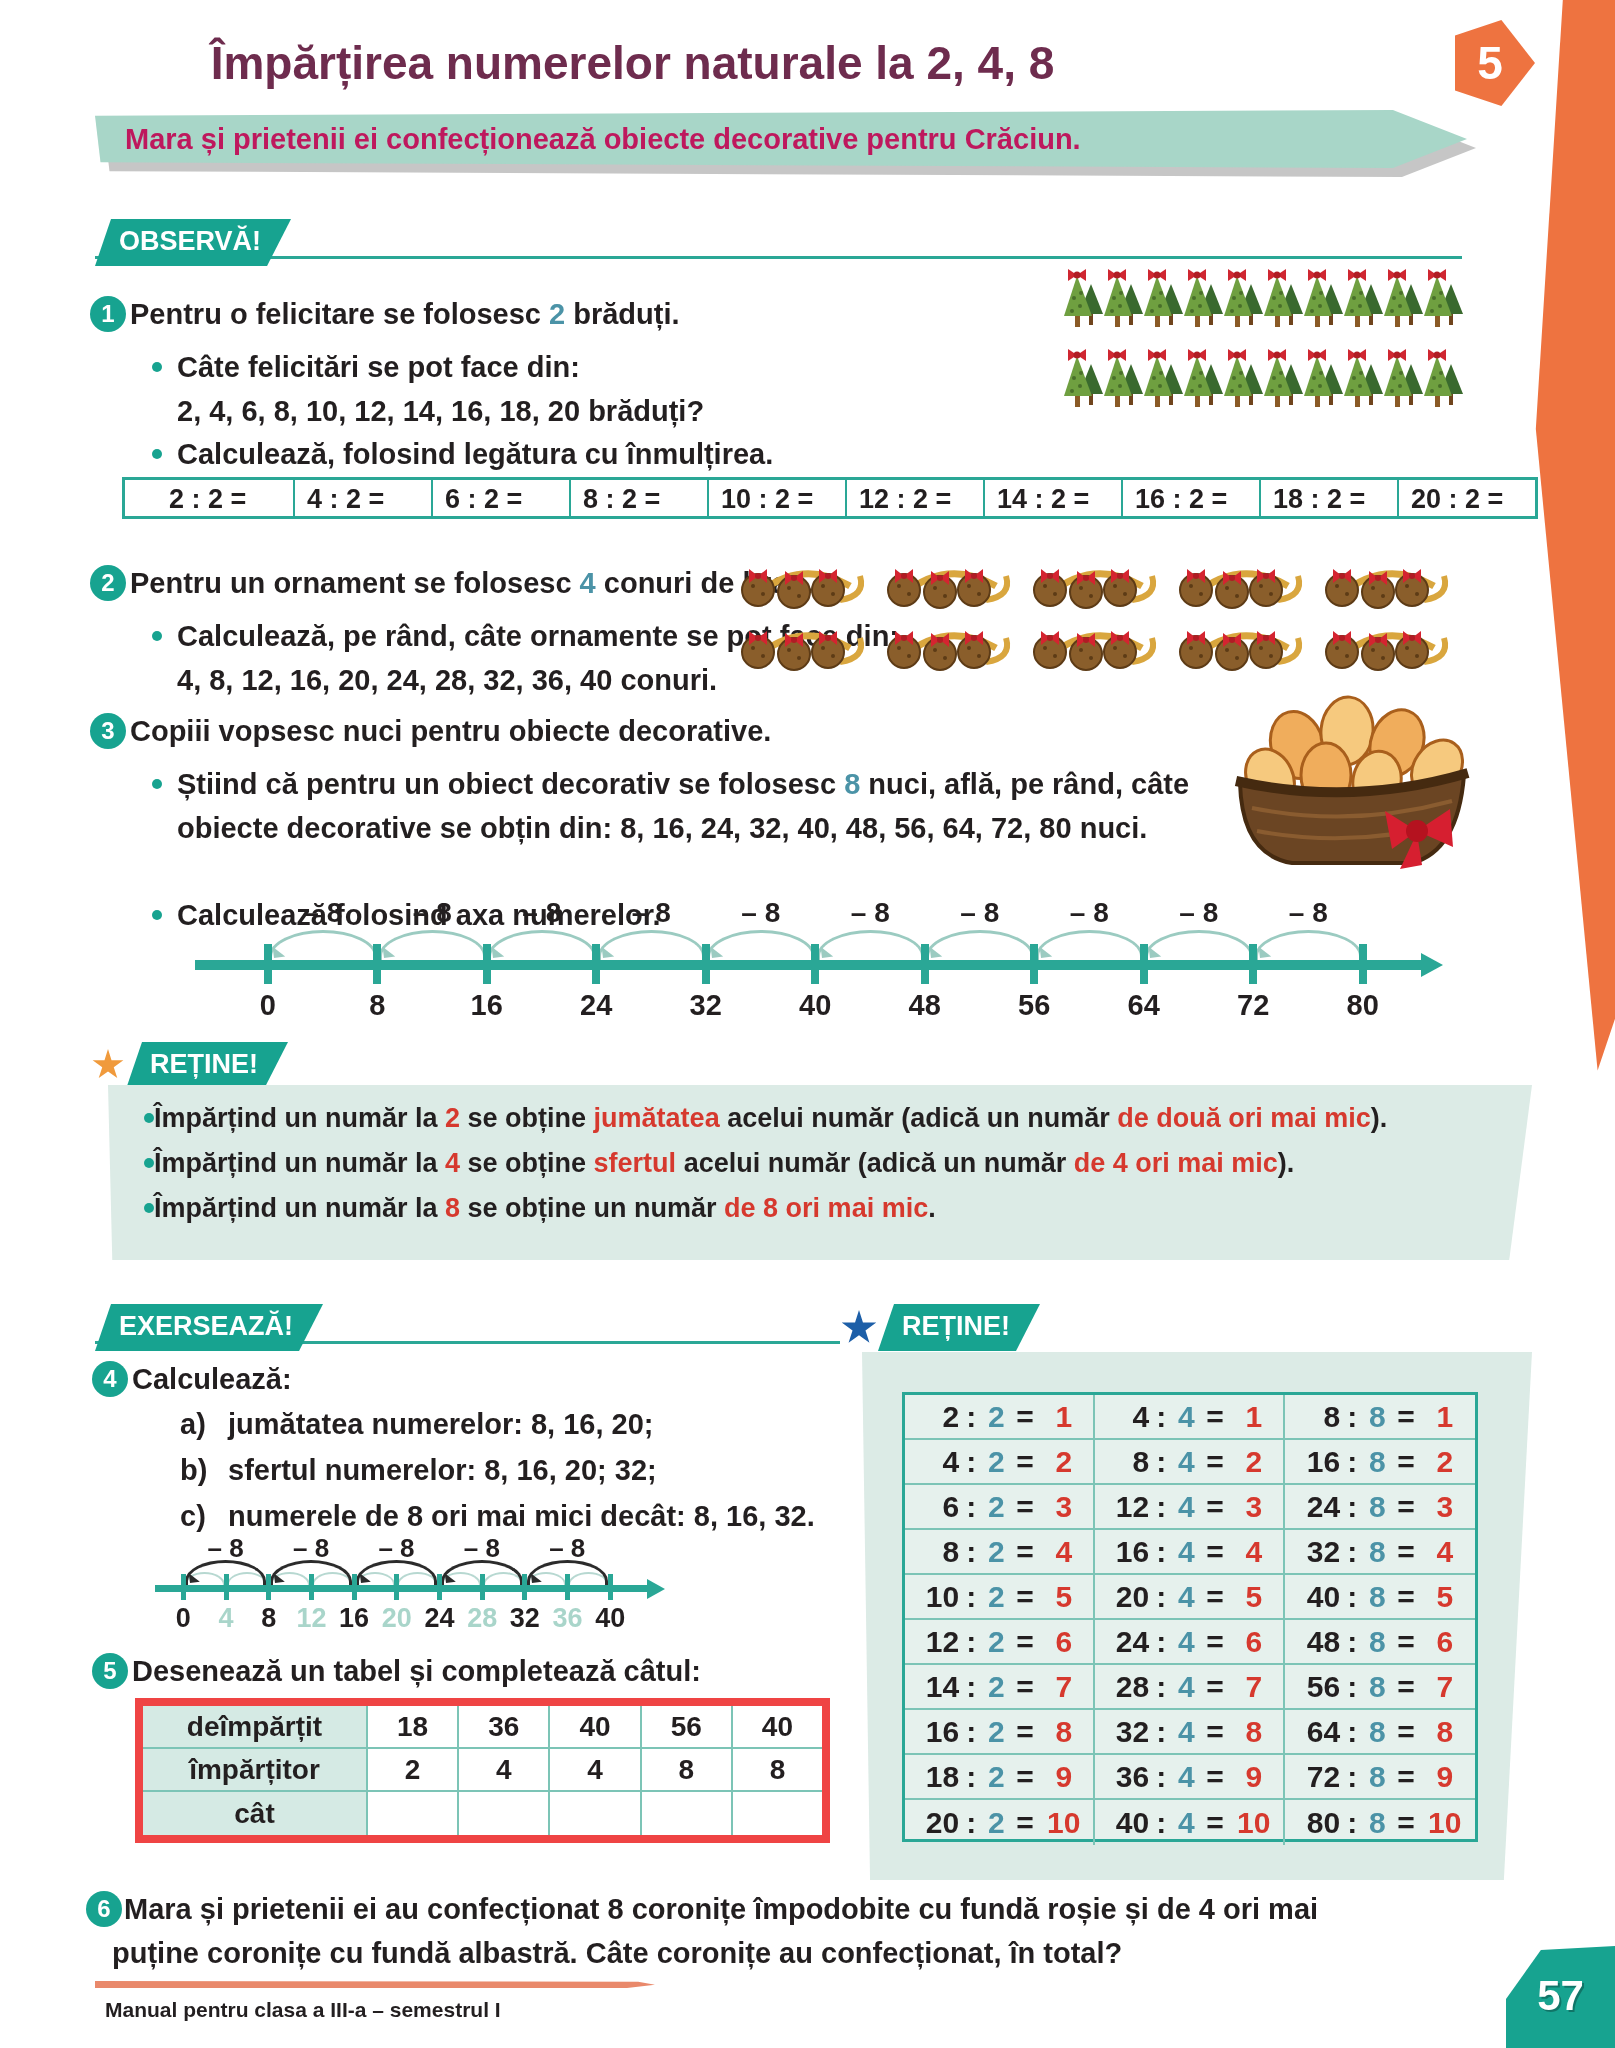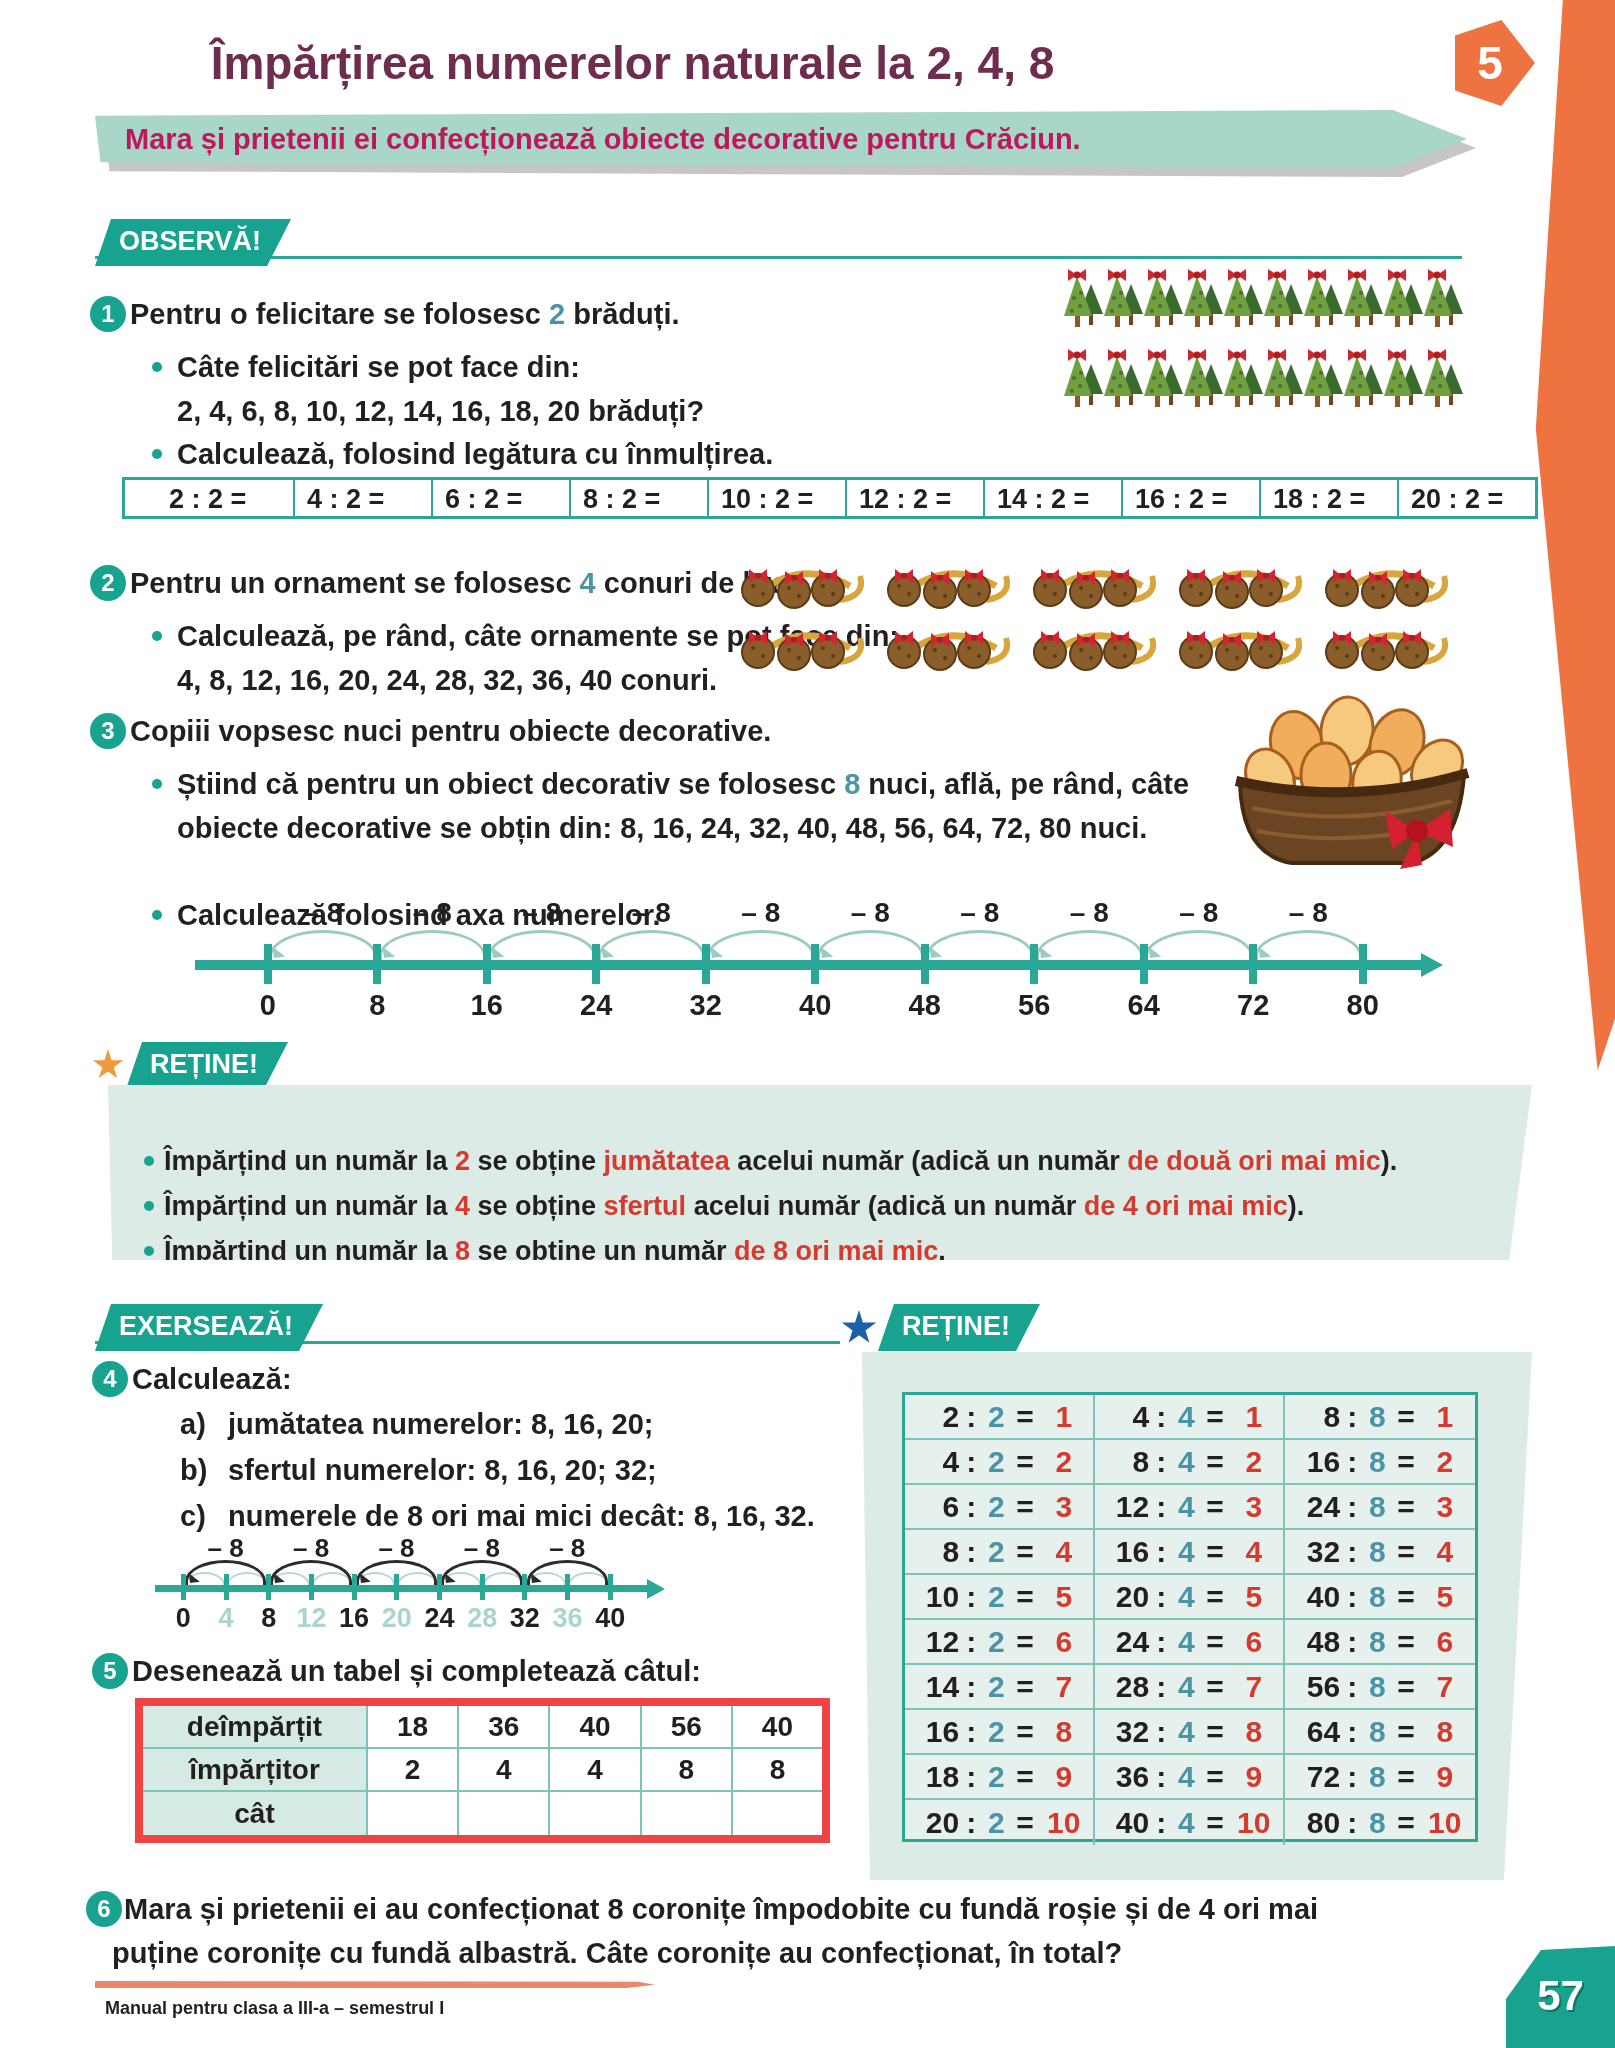--- a/index.html
+++ b/index.html
@@ -83,21 +83,21 @@
     border-left:18px solid #2aa796;border-top:10px solid transparent;border-bottom:10px solid transparent;}
   .ticks2{position:absolute;left:7px;top:41px;display:flex;}
   .tick-seg2{width:42.7px;display:flex;flex-direction:column;align-items:center;}
   .tick-mark2{width:5px;height:26px;background:#2aa796;}
   .tick-num2{margin-top:3px;font-size:27px;font-weight:bold;}
   .tick-num2.lite{color:#a9d5ca;}
   .tick-num2.dark{color:#231f20;}
   
   .note-box{position:absolute;left:108px;top:1085px;width:1424px;height:175px;background:#dcebe6;
     clip-path:polygon(0 0,100% 0,98.4% 100%,0.3% 100%);}
-  .note-row{position:absolute;left:36px;display:flex;gap:10px;font-size:27px;font-weight:600;white-space:nowrap;margin-top:43px;}
+  .note-row{position:absolute;left:36px;display:flex;gap:0;font-size:27px;font-weight:600;white-space:nowrap;}
   .note-row .bdot{margin-top:10px;}
   .em{color:#d6392e;font-weight:bold;}
   .right-box{position:absolute;left:862px;top:1352px;width:670px;height:528px;background:#dcebe6;
     clip-path:polygon(0 0,100% 0,95.8% 100%,1.2% 100%);}
   .rt-grid{position:absolute;left:902px;top:1392px;width:576px;height:450px;
     display:grid;grid-template-columns:repeat(3,1fr);grid-auto-rows:45px;
     border:3px solid #2aa796;background:#e6f1ed;box-sizing:border-box;}
   .rt-cell{border-right:2px solid #7cc4b6;border-bottom:2px solid #7cc4b6;
     display:flex;align-items:center;justify-content:center;gap:7px;font-size:30px;font-weight:bold;}
   .rt-cell:nth-child(3n){border-right:none;}
@@ -115,21 +115,21 @@
   .t5-label{width:225px;background:#d5eae4;border-right:2px solid #7cc4b6;border-bottom:2px solid #7cc4b6;
     font-size:28px;font-weight:bold;display:flex;align-items:center;justify-content:center;box-sizing:border-box;}
   .t5-vals{display:flex;flex:1;}
   .t5-cell{flex:1;border-right:2px solid #7cc4b6;border-bottom:2px solid #7cc4b6;
     font-size:28px;font-weight:600;display:flex;align-items:center;justify-content:center;box-sizing:border-box;}
   .t5-row:last-child .t5-label,.t5-row:last-child .t5-cell{border-bottom:none;}
   .t5-cell:last-child{border-right:none;}
   
   .footer-line{position:absolute;left:95px;top:1981px;width:560px;height:7px;background:#e9896b;
     clip-path:polygon(0 0,97% 10%,100% 55%,95% 100%,0 100%);}
-  .footer-text{position:absolute;left:105px;top:1998px;font-size:18px;font-weight:600;}
+  .footer-text{position:absolute;left:105px;top:1998px;font-size:21px;font-weight:600;}
 </style>
 </head>
 <body>
 
 <svg style="position:absolute;width:0;height:0" aria-hidden="true">
   <defs>
     <g id="sym-tree">
       <polygon points="27,16 39,46 15,46" fill="#3a6a2e"></polygon>
       <rect x="25" y="46" width="4" height="11" fill="#70451d"></rect>
       <polygon points="13,8 28,48 0,48" fill="#6f9f40"></polygon>

